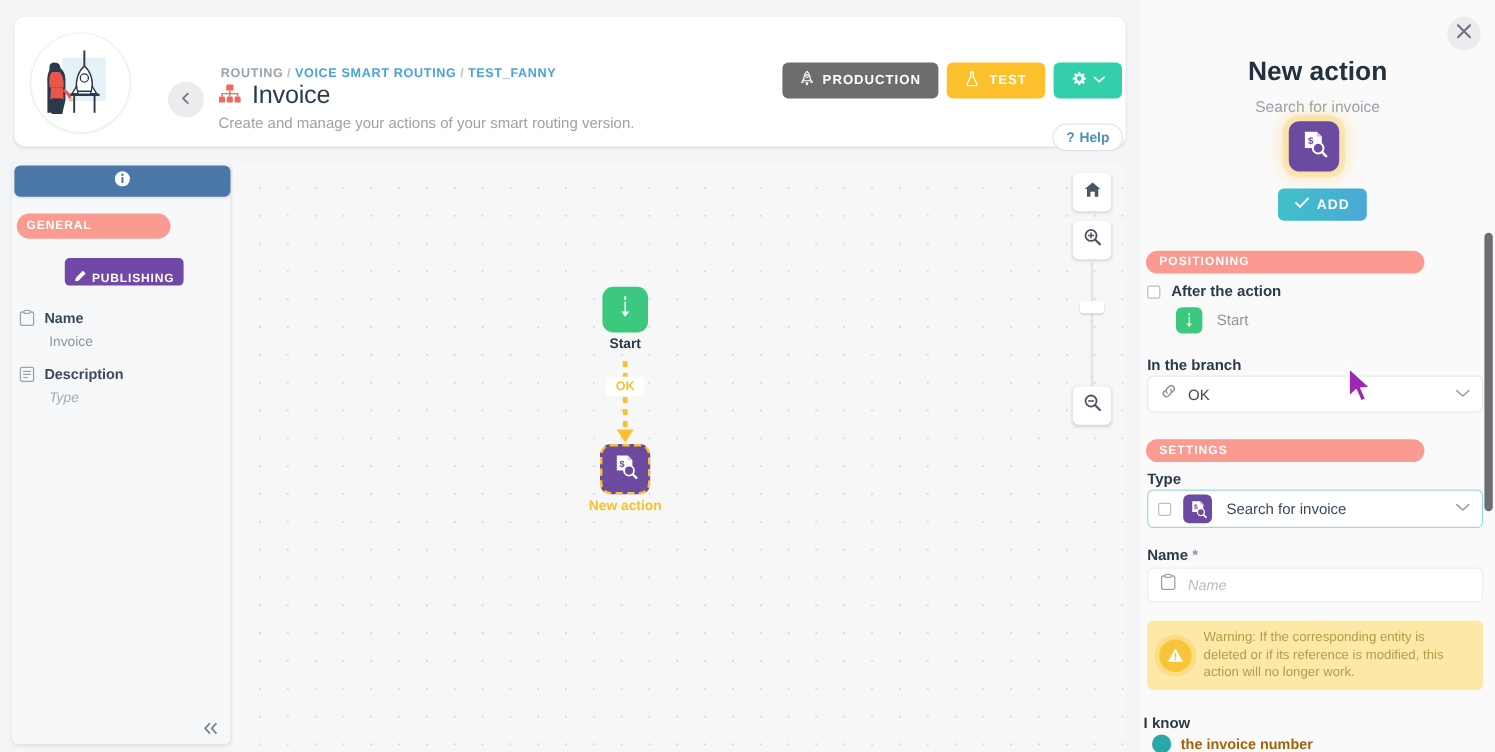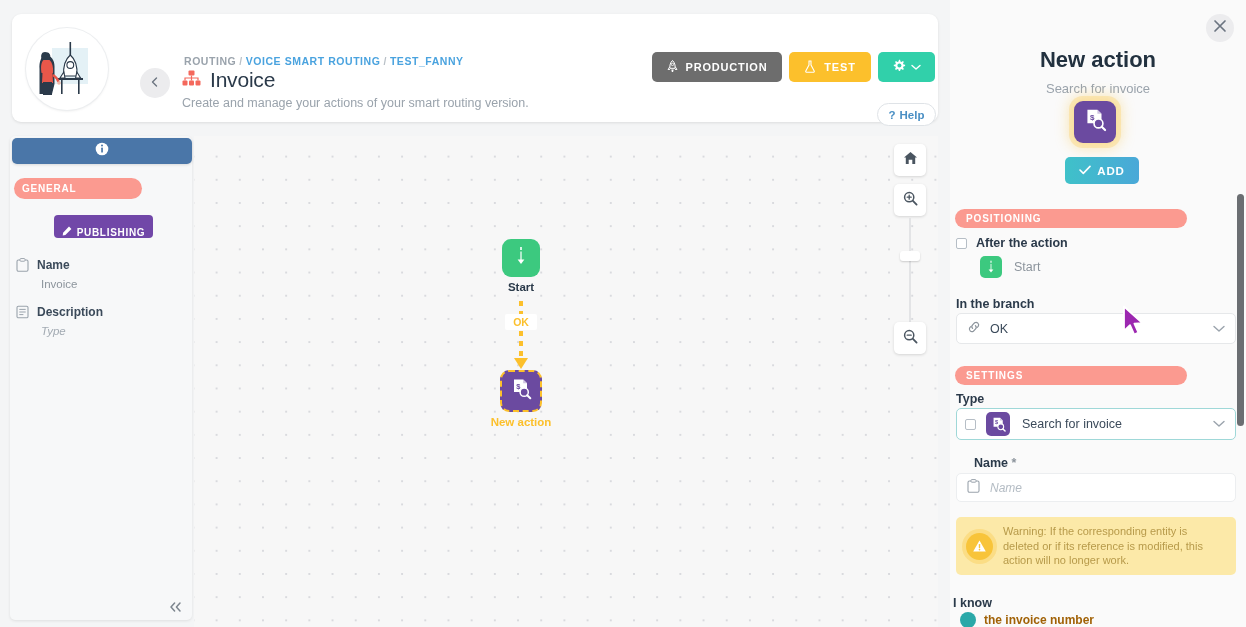--- a/index.html
+++ b/index.html
@@ -586,21 +586,21 @@
     <span class="chev">
       <svg width="12" height="8" viewBox="0 0 12 8">
         <path d="M1 1.5 L6 6 L11 1.5" stroke="#9aa3ac" stroke-width="1.4" fill="none" stroke-linecap="round" stroke-linejoin="round"></path>
       </svg>
     </span>
   </div>
 
   <div style="position:absolute; left:950px; top:0; width:296px; height:627px; pointer-events:none;">
     <div class="sec-pill" id="pill-settings" style="pointer-events:auto;">SETTINGS</div>
     <div class="rlabel" style="left:6px; top:392px;">Type</div>
-    <div class="rlabel" style="left:24px; top:456px;">
+    <div class="rlabel" style="left:6px; top:456px;">
       <span>Name</span>
       <span class="req">*</span>
     </div>
     <div class="rlabel" id="iknow-label" style="left:3px; top:596px;">I know</div>
   </div>
 
   <div class="rselect" id="sel-type">
     <span class="cbox"></span>
     <span class="type-icon">
       <svg width="17" height="17" viewBox="0 0 24 24">

